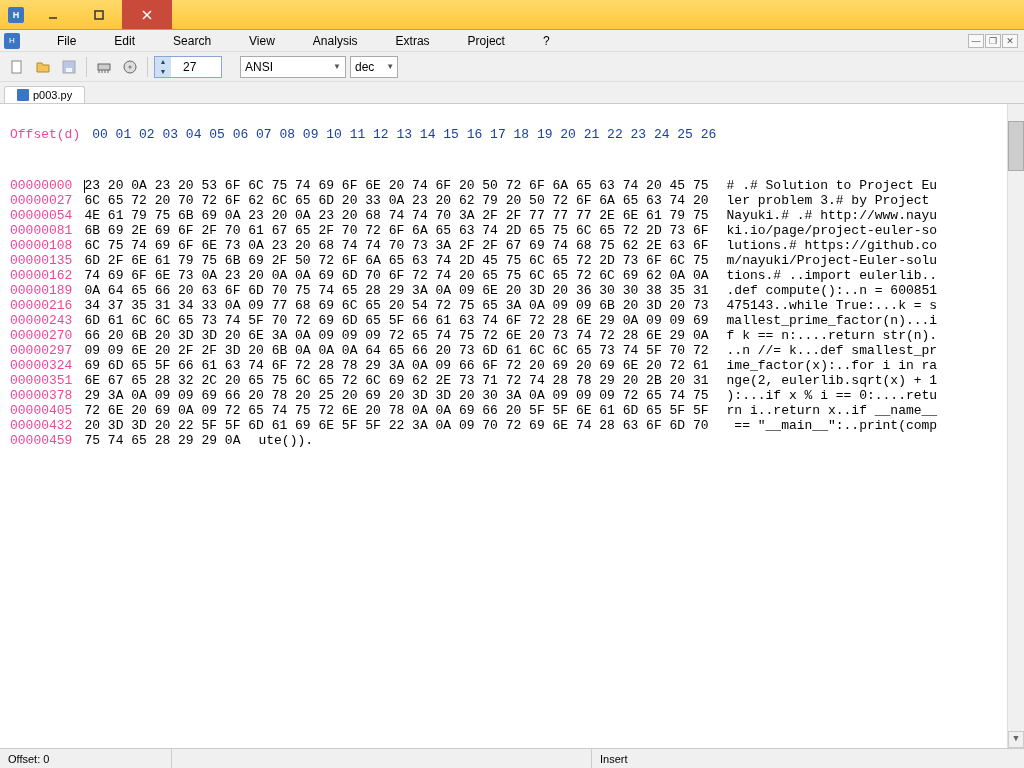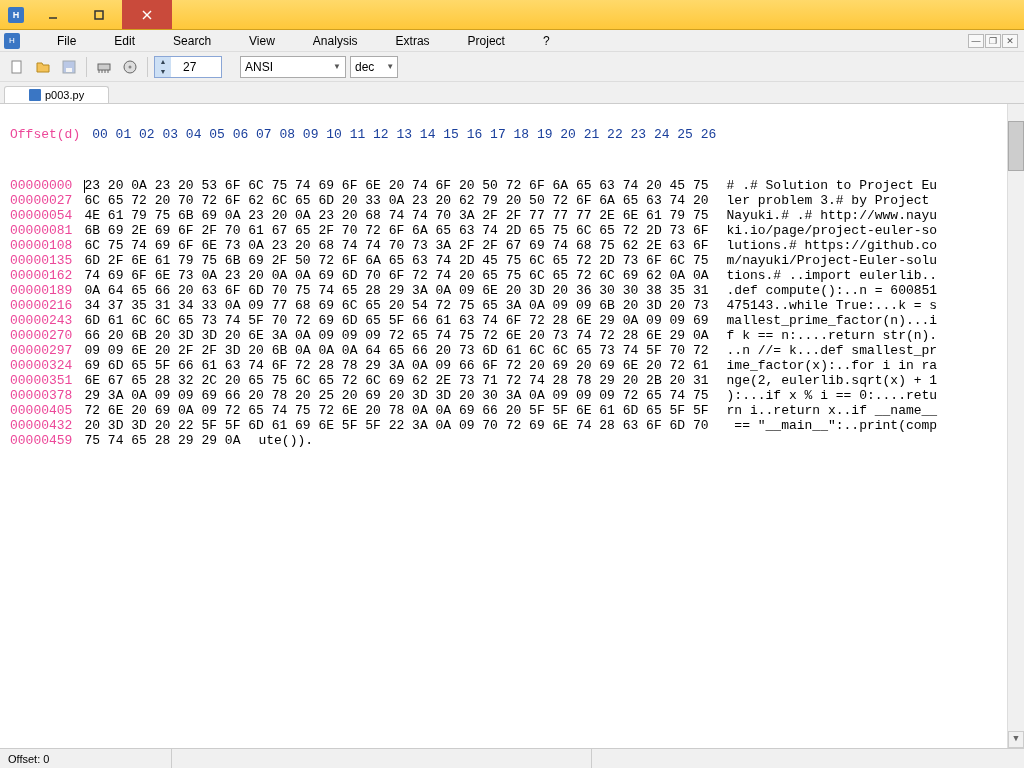--- a/index.html
+++ b/index.html
@@ -19,21 +19,21 @@
 .toolbar { height: 30px; background: #f0f0f0; display: flex; align-items: center; padding: 0 6px; gap: 4px; border-bottom: 1px solid #ddd; }
 .tbtn { width: 22px; height: 22px; display:flex; align-items:center; justify-content:center; border:1px solid transparent; border-radius:2px;}
 .sep { width:1px; height:20px; background:#ccc; margin:0 2px;}
 .spinbox { display:flex; align-items:center; border:1px solid #8aa6d6; background:#fff; height:22px;}
 .spinbox .arrows{ background:#cde0f5; width:16px; height:100%; display:flex; flex-direction:column;}
 .spinbox .arrows div{flex:1; display:flex; align-items:center; justify-content:center; font-size:7px; color:#345;}
 .spinbox input{ border:none; width:50px; padding:0 12px; font-size:12px; outline:none;}
 .combo { border:1px solid #aaa; background:#fff; height:22px; display:flex; align-items:center; padding:0 4px; gap:6px;}
 .combo .arrow{ font-size:8px; color:#555;}
 .tabbar { height:22px; background:#f0f0f0; display:flex; align-items:flex-end; padding:0 4px; border-bottom:1px solid #ccc;}
-.tab { background:#fff; border:1px solid #ccc; border-bottom:none; padding:2px 24px; border-radius:3px 3px 0 0; display:flex; align-items:center; gap:4px; font-size:11px;}
+.tab { background:#fff; border:1px solid #ccc; border-bottom:none; padding:2px 12px; border-radius:3px 3px 0 0; display:flex; align-items:center; gap:4px; font-size:11px;}
 .tab-icon{ width:12px; height:12px; background:#3a76c4; border-radius:1px;}
 .hexview { font-family: "Courier New", monospace; font-size: 13px; line-height: 15px; padding: 8px 10px; white-space: pre; color:#000; background:#fff; height: calc(768px - 30px - 22px - 30px - 22px - 20px); overflow:hidden; position:relative;}
 .hexheader { color: #1a3f9c; }
 .offcol { color: #ec4899; }
 .hrow { display:flex; }
 .hexcol { margin-left: 12px; }
 .asccol { margin-left: 18px; }
 .scrollbar { position:absolute; right:0; top:0; bottom:0; width:17px; background:#f0f0f0; border-left:1px solid #ddd;}
 .scrollbar .tbtn2{ height:17px; background:#f0f0f0; display:flex; align-items:center; justify-content:center; font-size:9px; color:#666; border:1px solid #ccc;}
 .scrollbar .thumb{ position:absolute; top:17px; left:0; right:0; height:50px; background:#cdcdcd; border:1px solid #aaa;}
@@ -154,13 +154,14 @@
 <div class="scrollbar">
   <div class="tbtn2">▲</div>
   <div class="thumb"></div>
   <div class="tbtn2" style="position:absolute;bottom:0;left:0;right:0">▼</div>
 </div>
 </div>
 
 <div class="statusbar">
   <div class="statuscell w1">Offset: 0</div>
   <div class="statuscell w2"></div>
+  <div class="statuscell w3" style="border-right:none">Insert</div>
 </div>
 
 </body></html>

